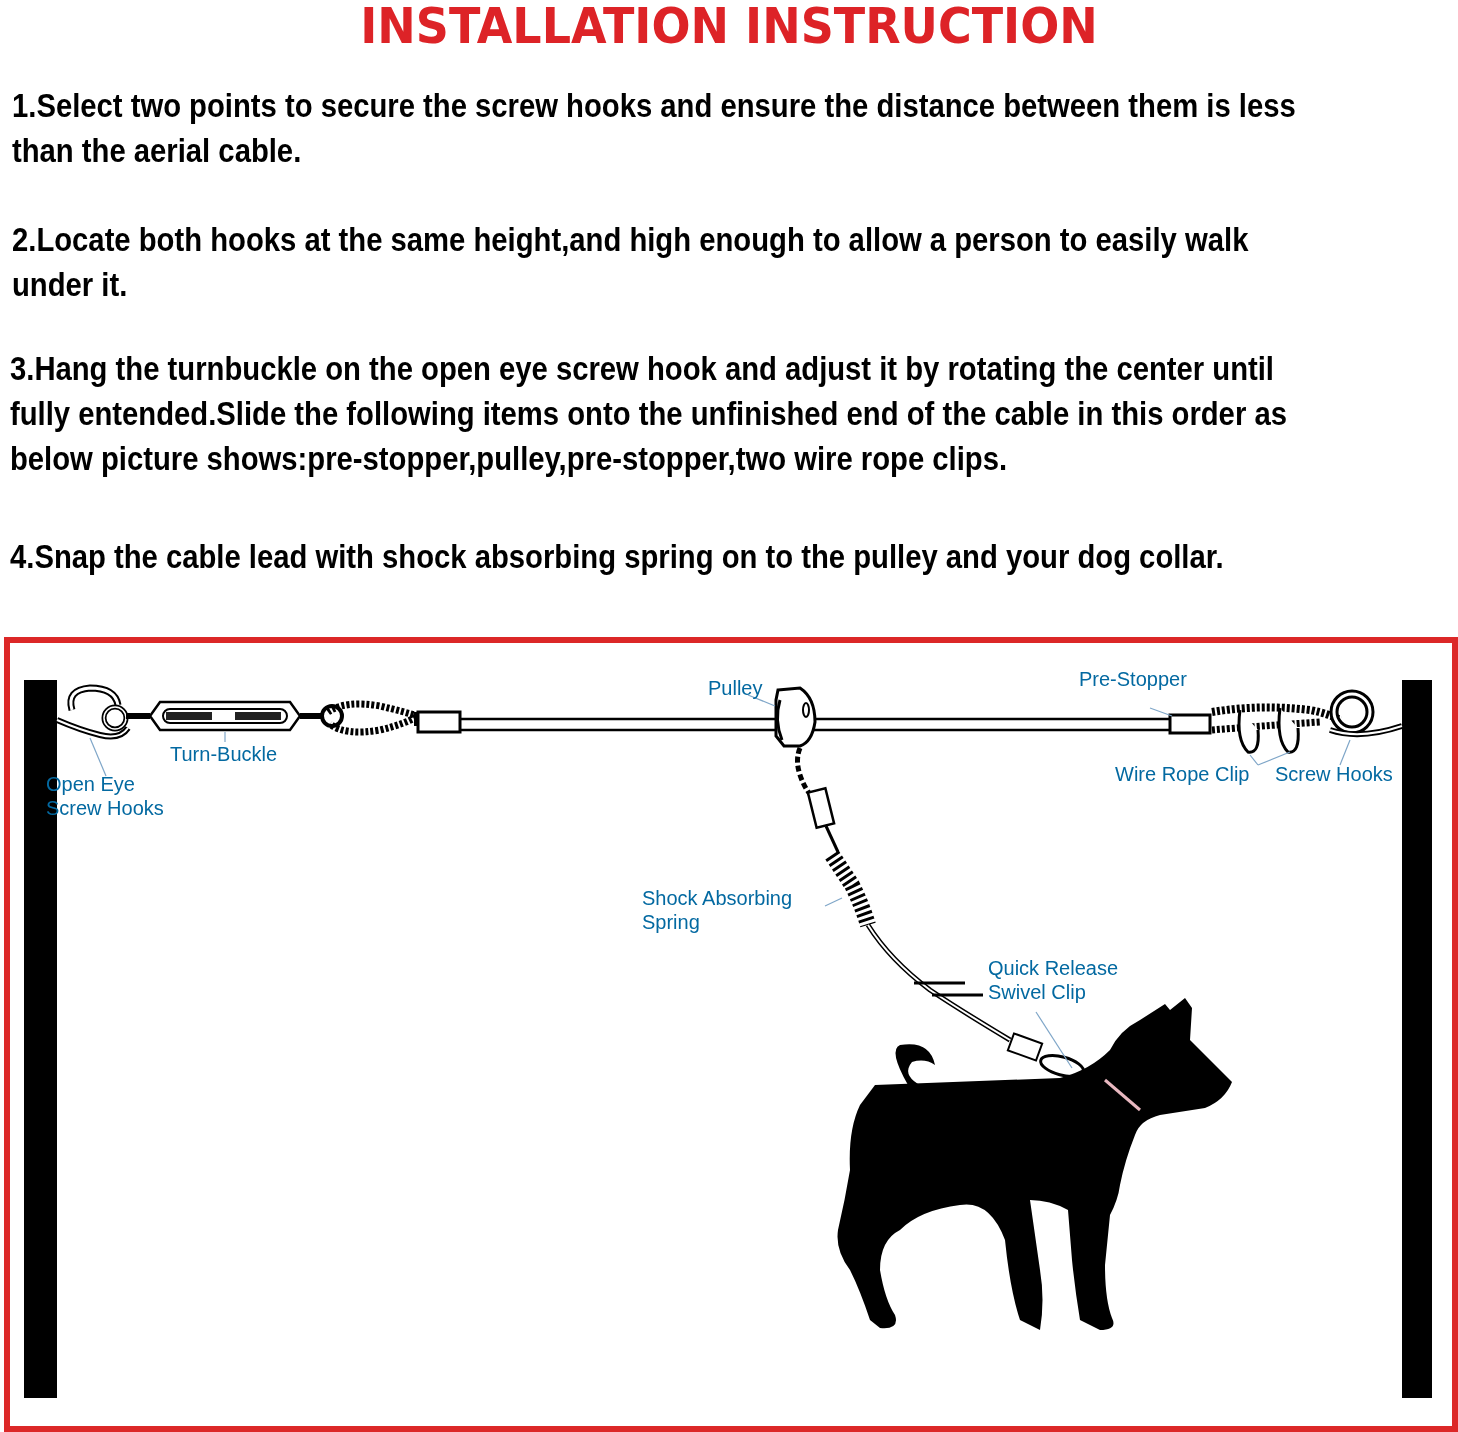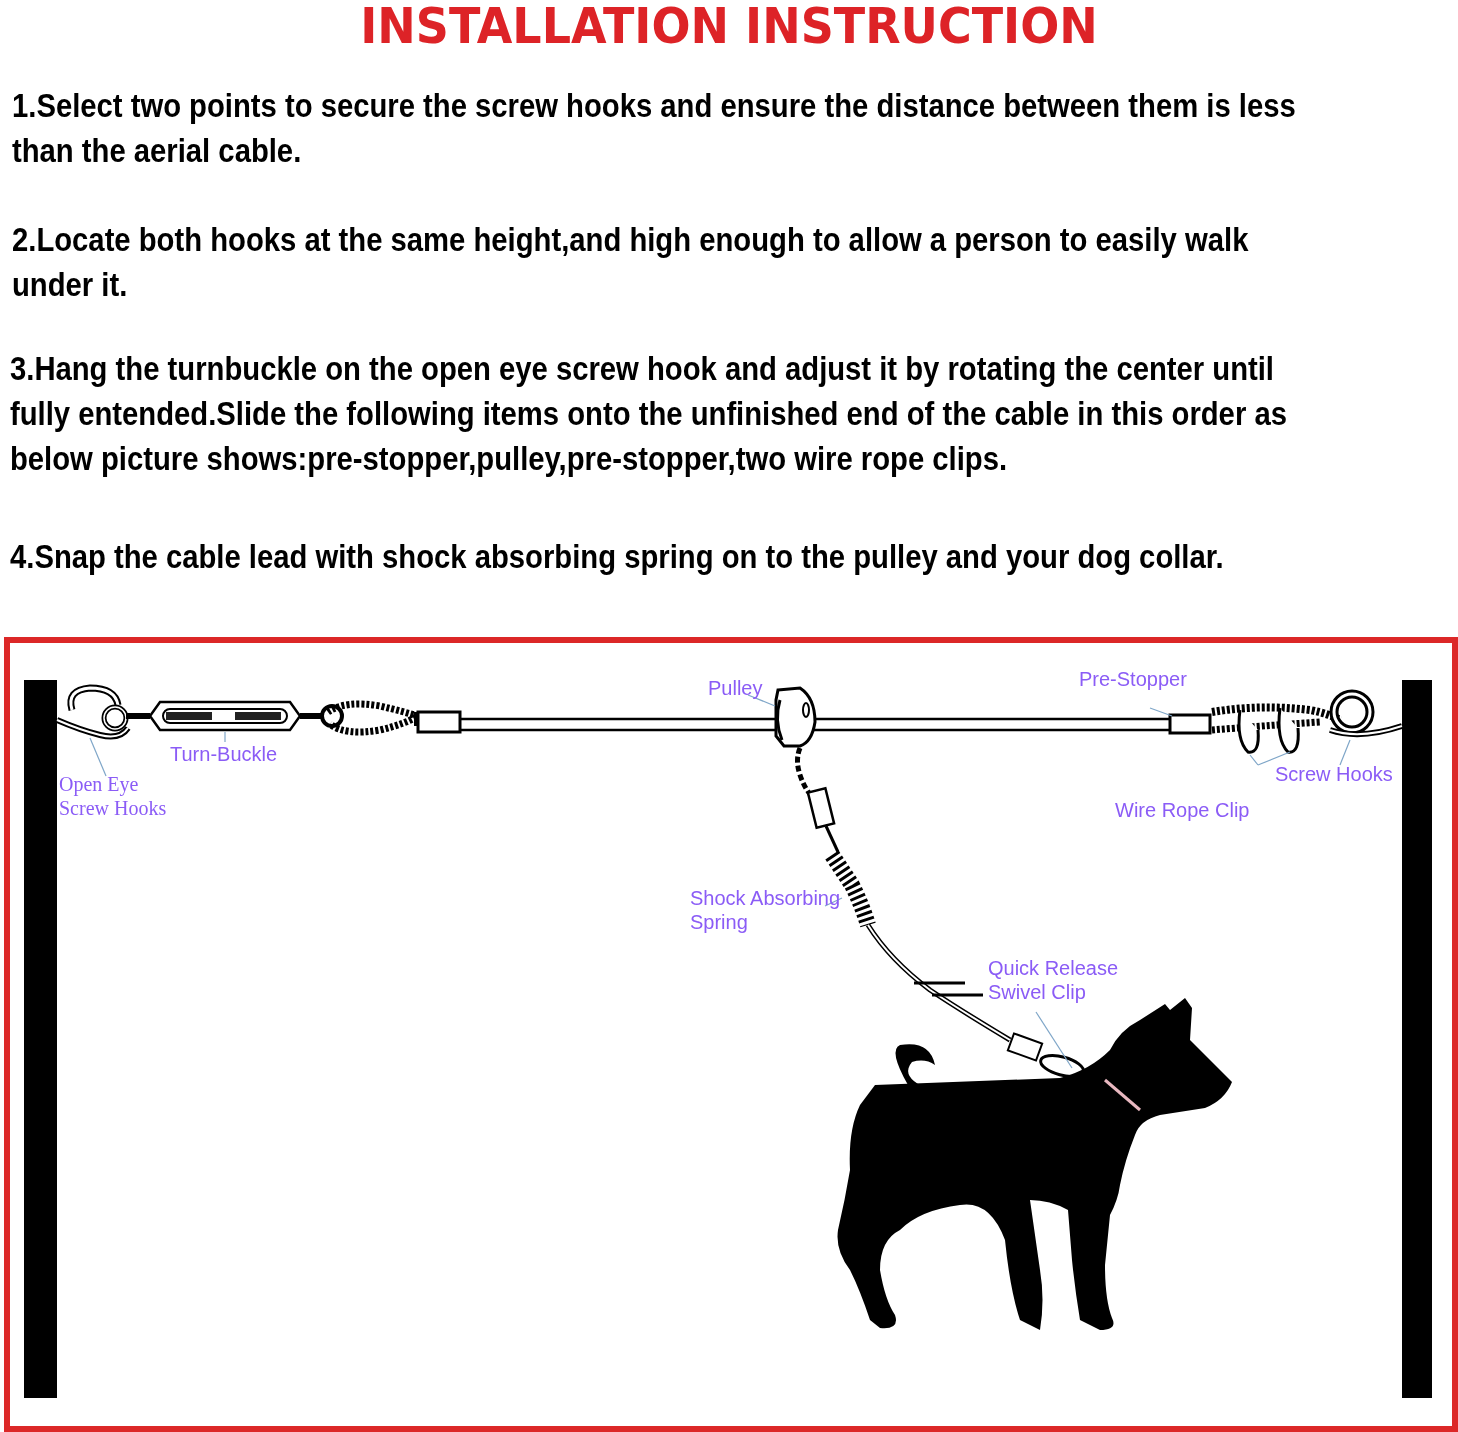--- a/index.html
+++ b/index.html
@@ -14,21 +14,21 @@
     font-family: "Liberation Sans", sans-serif; font-weight: bold; color: #000;
     font-size: 34px; line-height: 45px; white-space: pre-line;
     transform: scaleX(0.86); transform-origin: left top; width: 1690px;
   }
   .frame {
     position: absolute; left: 4px; top: 637px; width: 1442px; height: 783px;
     border: 6px solid #dc2828; background: #fff;
   }
   .post { position: absolute; background: #000; }
   .label {
-    position: absolute; color: #8b5cf6; font-family: "Liberation Sans", sans-serif;
+    position: absolute; color: #0369a1; font-family: "Liberation Sans", sans-serif;
     font-size: 20px; line-height: 24px; white-space: pre-line;
   }
   svg.diagram { position: absolute; left: 0; top: 0; }
 </style>
 </head>
 <body>
 
 <div class="title">INSTALLATION INSTRUCTION</div>
 
 <div class="step" style="top:83px;">1.Select two points to secure the screw hooks and ensure the distance between them is less
@@ -131,23 +131,23 @@
     <line x1="748" y1="695" x2="775" y2="706"></line>
     <line x1="1150" y1="708" x2="1172" y2="716"></line>
     <line x1="1258" y1="765" x2="1250" y2="755"></line>
     <line x1="1258" y1="765" x2="1290" y2="752"></line>
     <line x1="1340" y1="765" x2="1350" y2="740"></line>
     <line x1="825" y1="906" x2="842" y2="898"></line>
     <line x1="1036" y1="1012" x2="1072" y2="1068"></line>
   </g>
 </svg>
 
-<div class="label" style="left:59px; top:772px;font-family:Liberation Serif, serif;">Open Eye
+<div class="label" style="left:46px; top:772px;">Open Eye
 Screw Hooks</div>
 <div class="label" style="left:170px; top:742px;">Turn-Buckle</div>
 <div class="label" style="left:708px; top:676px;">Pulley</div>
 <div class="label" style="left:1079px; top:667px;">Pre-Stopper</div>
-<div class="label" style="left:1115px; top:762px;margin-top:36px;">Wire Rope Clip</div>
+<div class="label" style="left:1115px; top:762px;">Wire Rope Clip</div>
 <div class="label" style="left:1275px; top:762px;">Screw Hooks</div>
-<div class="label" style="left:690px; top:886px;">Shock Absorbing
+<div class="label" style="left:642px; top:886px;">Shock Absorbing
 Spring</div>
 <div class="label" style="left:988px; top:956px;">Quick Release
 Swivel Clip</div>
 
 </body></html>

